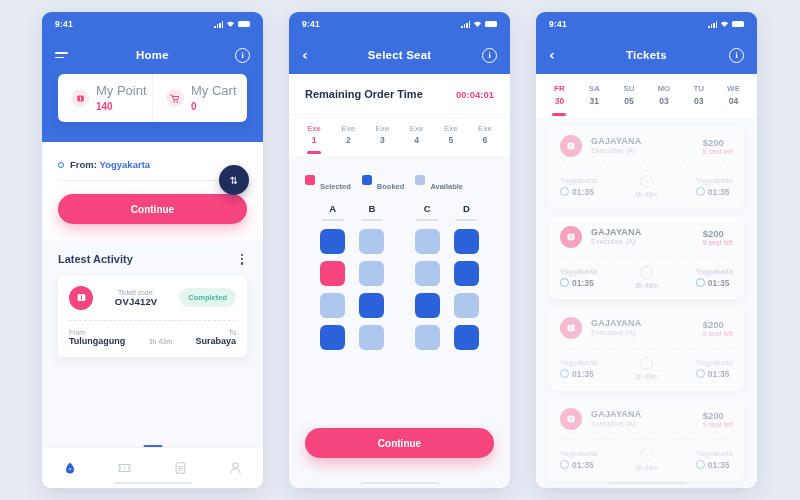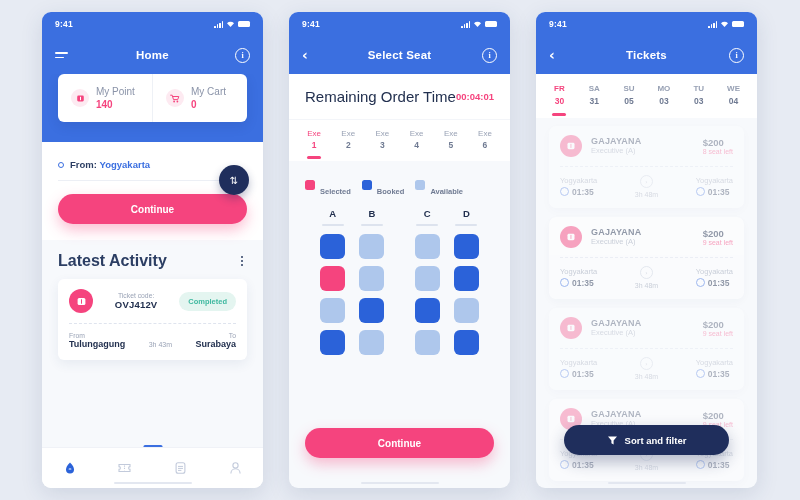--- a/index.html
+++ b/index.html
@@ -65,21 +65,21 @@
   .pointcard{
     background:#fff;border-radius:6px;height:48px;display:flex;
     box-shadow:0 4px 12px rgba(25,50,110,.14);
   }
   .pcell{flex:1;display:flex;align-items:center;gap:7px;padding-left:13px;}
   .pcell+.pcell{border-left:1px solid #eef1f6;}
   .circ{
     width:18px;height:18px;border-radius:50%;background:#fdeaf1;
     display:flex;align-items:center;justify-content:center;flex:none;
   }
-  .pct{font-size:10px;color:#8a93a8;line-height:1.35;}
+  .pct{font-size:13px;color:#8a93a8;line-height:1.35;}
   .pcv{font-size:10px;color:#f5447e;font-weight:bold;line-height:1.35;}
 
   .panel{background:#fff;margin:0 0 0 0;padding:14px 16px 16px;position:relative;}
   .route-row{display:flex;align-items:center;gap:6px;padding:3px 0;}
   .dot-o{
     width:6px;height:6px;border-radius:50%;border:1.7px solid #3b6fe0;
     box-sizing:border-box;flex:none;
   }
   .route-lbl{font-size:9.5px;color:#2c3e63;font-weight:bold;}
   .route-lbl b{color:#3b6fe0;}
@@ -92,21 +92,21 @@
   }
   .btn-pink{
     margin-top:13px;height:30px;border-radius:16px;background:#f5447e;
     color:#fff;font-size:10px;font-weight:bold;border:none;width:100%;
     display:flex;align-items:center;justify-content:center;cursor:pointer;
     box-shadow:0 6px 14px rgba(245,68,126,.35);
   }
 
   .activity{padding:12px 16px 0;}
   .act-head{display:flex;justify-content:space-between;align-items:center;}
-  .act-title{font-size:16px;font-weight:bold;color:#2c3e63;}
+  .act-title{font-size:11px;font-weight:bold;color:#2c3e63;}
   .kebab{display:flex;flex-direction:column;gap:2px;cursor:pointer;padding:2px 4px;}
   .kebab i{width:2.2px;height:2.2px;border-radius:50%;background:#2c3e63;display:block;}
 
   .ticketcard{
     margin-top:9px;background:#fff;border-radius:6px;
     box-shadow:0 4px 12px rgba(40,60,110,.08);overflow:hidden;
   }
   .tc-top{display:flex;align-items:center;padding:10px 11px;gap:20px;text-align:center;}
   .tc-circ{
     width:24px;height:24px;border-radius:50%;background:#f5447e;flex:none;
@@ -137,21 +137,21 @@
     position:absolute;left:50%;transform:translateX(-50%);bottom:4px;
     width:78px;height:2.5px;border-radius:2px;background:#e3e7f0;
   }
   .tabmark{position:absolute;left:50%;transform:translateX(-50%);bottom:40px;width:19px;height:3px;border-radius:2px;background:#3b6fe0;}
 
   
   .ordertime{
     background:#fff;display:flex;align-items:center;justify-content:space-between;
     padding:14px 16px;
   }
-  .ot-l{font-size:15px;font-weight:normal;color:#22304f;}
+  .ot-l{font-size:11px;font-weight:bold;color:#22304f;}
   .ot-r{font-size:9.5px;font-weight:bold;color:#f5447e;}
   .extabs{background:#fff;display:flex;padding:0 8px;border-top:1px solid #f3f5f9;}
   .extab{flex:1;text-align:center;padding:8px 0 9px;position:relative;cursor:pointer;}
   .extab .t1{font-size:8px;color:#99a2b5;line-height:1.5;}
   .extab .t2{font-size:8.5px;color:#6f7a92;font-weight:bold;line-height:1.4;}
   .extab.on .t1,.extab.on .t2{color:#f5447e;}
   .extab.on::after{
     content:"";position:absolute;left:50%;transform:translateX(-50%);bottom:2px;
     width:14px;height:2.5px;border-radius:2px;background:#f5447e;
   }
@@ -720,22 +720,16 @@
               <div class="tk-city">Yogyakarta</div>
               <div class="tk-time">
                 <span class="clk"></span>
                 <span>01:35</span>
               </div>
             </span>
           </div>
         </div>
       </div>
 
-    <div class="sortbtn">
-      <svg width="11" height="11" viewBox="0 0 11 11">
-          <path d="M1 1.4h9l-3.4 4v4.2L4.4 8.2V5.4Z" fill="#fff"></path>
-        </svg>
-      <span>Sort and filter</span>
-    </div>
     <div class="homeind"></div>
   </div>
 
 </div>
 
 </body></html>

